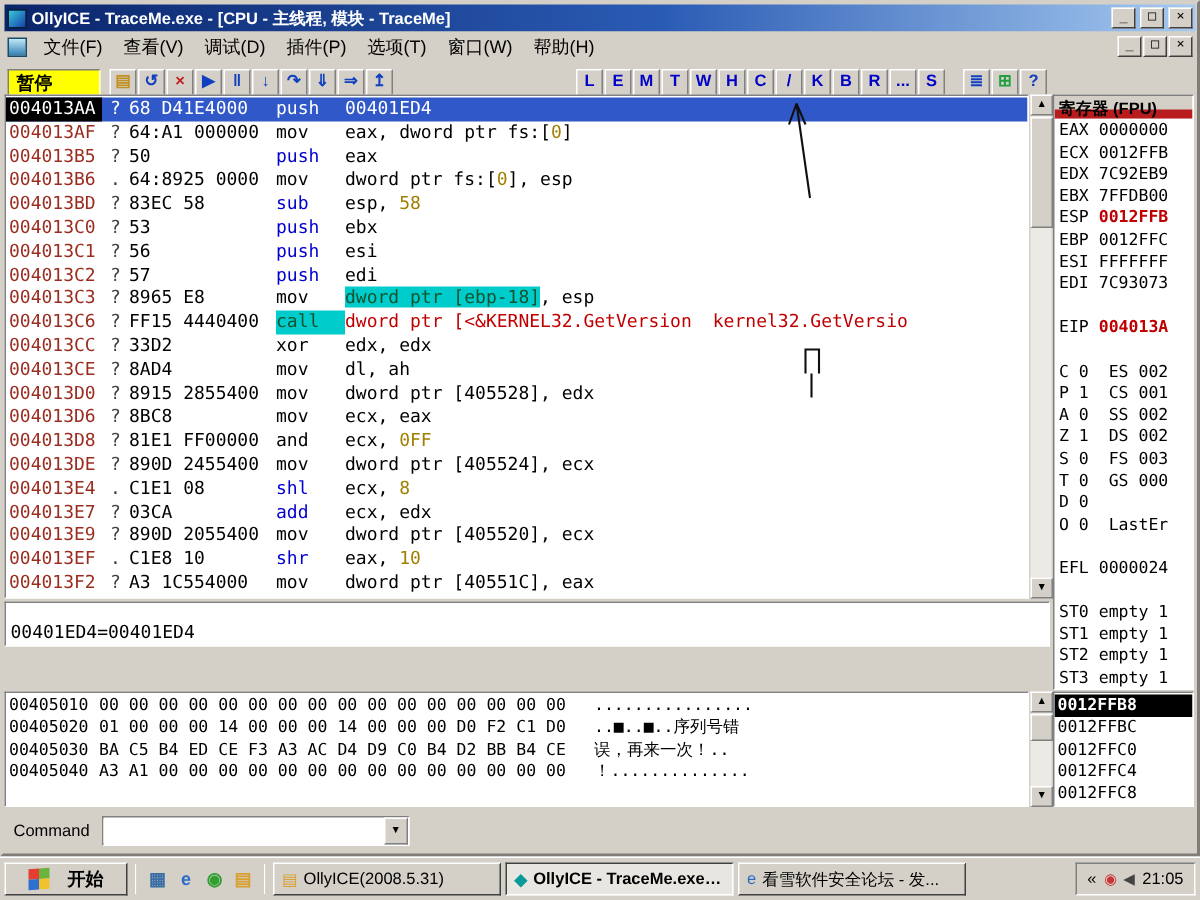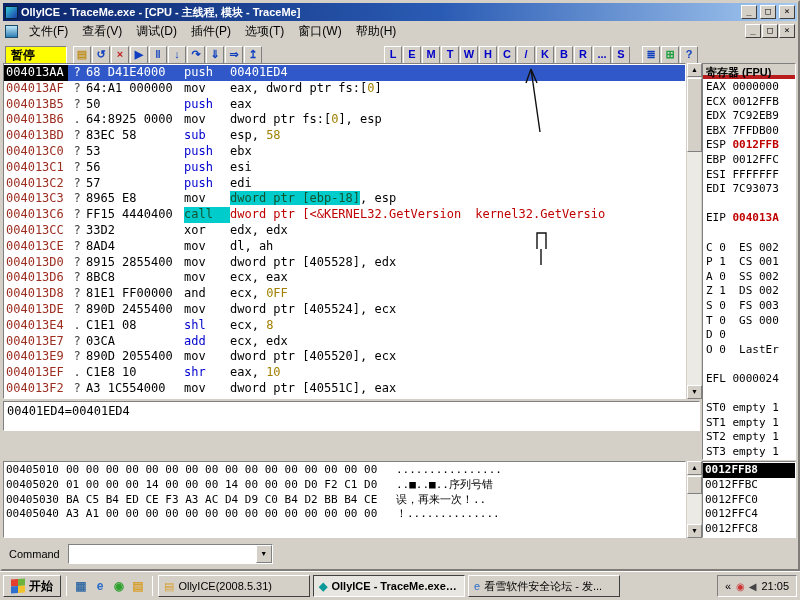--- a/index.html
+++ b/index.html
@@ -39,45 +39,45 @@
   .c-com{margin-left:14px}
   .drow.sel{background:#3158c8}
   .drow.sel span{color:#fff}
   .drow.sel .c-addr{background:#000;color:#fff}
   
   .sb{position:absolute;width:15px;background:#eceae4;border-left:1px solid #d4d0c8}
   .sb-btn{position:absolute;left:0;width:15px;height:14px;background:#d4d0c8;border:1px solid;border-color:#fff #808080 #808080 #fff;font-size:7px;line-height:12px;text-align:center;color:#000}
   .sb-thumb{position:absolute;left:0;width:15px;background:#d4d0c8;border:1px solid;border-color:#fff #808080 #808080 #fff}
   
   #regs-panel{left:700px;top:61px;width:94px;height:397px}
-  .regs-title{height:15px;background:#d4d0c8;border-bottom:4px solid #b91c1c;font-size:11px;font-weight:bold;color:#000;padding:1px 0 0 3px;white-space:nowrap}
+  .regs-title{height:15px;background:#d4d0c8;border-bottom:6px solid #b91c1c;font-size:11px;font-weight:bold;color:#000;padding:1px 0 0 3px;white-space:nowrap}
   #reg-lines{font-family:"DejaVu Sans Mono",monospace;font-size:11px;padding:1px 0 0 3px}
   .rrow{height:14.6px;line-height:14.6px;white-space:pre;color:#000}
   .rv-red{color:#c00000;font-weight:bold}
   
-  #info-pane{left:1px;top:399px;width:697px;height:30px;font-family:"DejaVu Sans Mono",monospace;font-size:12px;color:#000;padding:2px 3px}
+  #info-pane{left:1px;top:399px;width:697px;height:30px;font-family:"DejaVu Sans Mono",monospace;font-size:12px;color:#000;padding:12px 3px}
   
   #dump-panel{left:1px;top:459px;width:683px;height:77px;font-family:"DejaVu Sans Mono",monospace;font-size:11px;padding-top:1px}
   .durow{height:14.8px;line-height:14.8px;white-space:pre;display:flex;color:#000}
   .du-addr{width:62px;flex:none;padding-left:2px}
   .du-hex{width:330px;flex:none}
   .du-ascii{flex:1}
   
   #stack-panel{left:700px;top:459px;width:94px;height:77px;font-family:"DejaVu Sans Mono",monospace;font-size:11px;padding-top:1px}
   .srow{height:14.8px;line-height:14.8px;white-space:pre;color:#000;padding-left:2px}
   .srow.ssel{background:#000;color:#fff;font-weight:bold}
   
   .cmdbar{position:absolute;left:1px;top:540px;right:1px;height:24px;display:flex;align-items:center;background:#d4d0c8}
   .cmd-label{font-size:11px;color:#000;padding:0 8px 0 6px}
   .combo{width:205px;height:20px;background:#fff;border:1px solid;border-color:#808080 #fff #fff #808080;display:flex;align-items:center}
   .combo-input{flex:1;border:none;outline:none;height:16px;font-size:11px;font-family:"DejaVu Sans Mono",monospace;padding-left:3px;background:#fff}
   .combo-btn{width:16px;height:18px;background:#d4d0c8;border:1px solid;border-color:#fff #808080 #808080 #fff;font-size:7px;line-height:16px;text-align:center;color:#000;flex:none}
   
   .taskbar{position:absolute;left:0;top:571px;width:800px;height:29px;background:#d4d0c8;border-top:1px solid #fff;display:flex;align-items:center;gap:3px;padding:0 3px}
-  .start{height:22px;display:flex;align-items:center;gap:4px;padding:0 7px;background:#d4d0c8;border:1px solid;border-color:#fff #404040 #404040 #fff;font-weight:bold;font-size:12px;color:#000;flex:none}
+  .start{height:22px;display:flex;align-items:center;gap:12px;padding:0 15px;background:#d4d0c8;border:1px solid;border-color:#fff #404040 #404040 #fff;font-weight:bold;font-size:12px;color:#000;flex:none}
   .flag{width:14px;height:14px;display:grid;grid-template-columns:7px 7px;grid-template-rows:7px 7px;transform:skewY(-4deg)}
   .flag span:nth-child(1){background:#e33e30}.flag span:nth-child(2){background:#6cb33e}
   .flag span:nth-child(3){background:#2f6fd0}.flag span:nth-child(4){background:#f2c12e}
   .vsep{width:1px;height:20px;background:#808080;border-right:1px solid #fff;flex:none;margin:0 2px}
   .ql-icon{width:18px;height:18px;text-align:center;line-height:18px;font-size:12px;font-weight:bold;flex:none;font-style:normal}
   .task{width:152px;height:22px;background:#d4d0c8;border:1px solid;border-color:#fff #404040 #404040 #fff;display:flex;align-items:center;gap:4px;padding:0 5px;font-size:11px;color:#000;white-space:nowrap;overflow:hidden;flex:none}
   .task.active{border-color:#404040 #fff #fff #404040;background:#e8e6e0;font-weight:bold}
   .task-ic{font-size:11px;flex:none}
   .task-label{overflow:hidden;text-overflow:ellipsis}
   .tray{margin-left:auto;height:22px;border:1px solid;border-color:#808080 #fff #fff #808080;display:flex;align-items:center;gap:5px;padding:0 7px;font-size:11px;color:#000}

